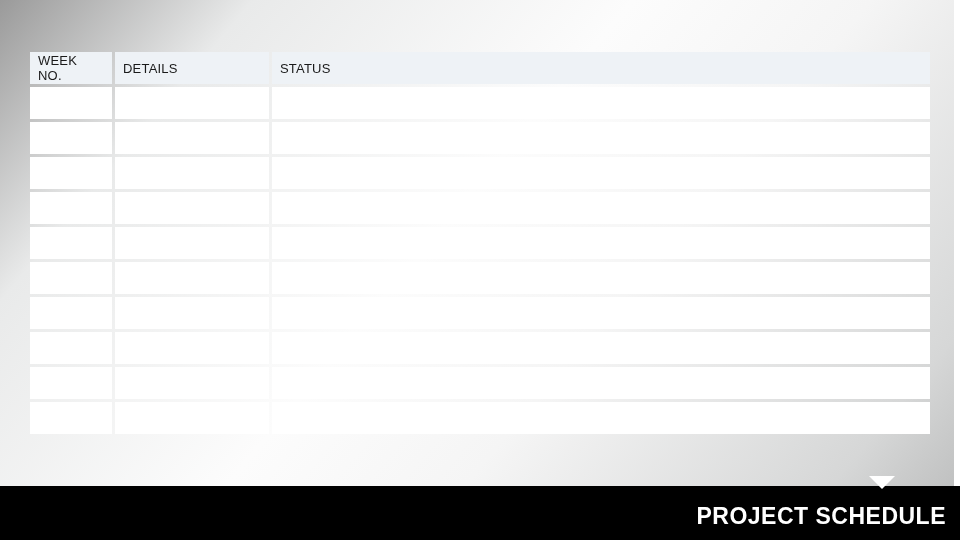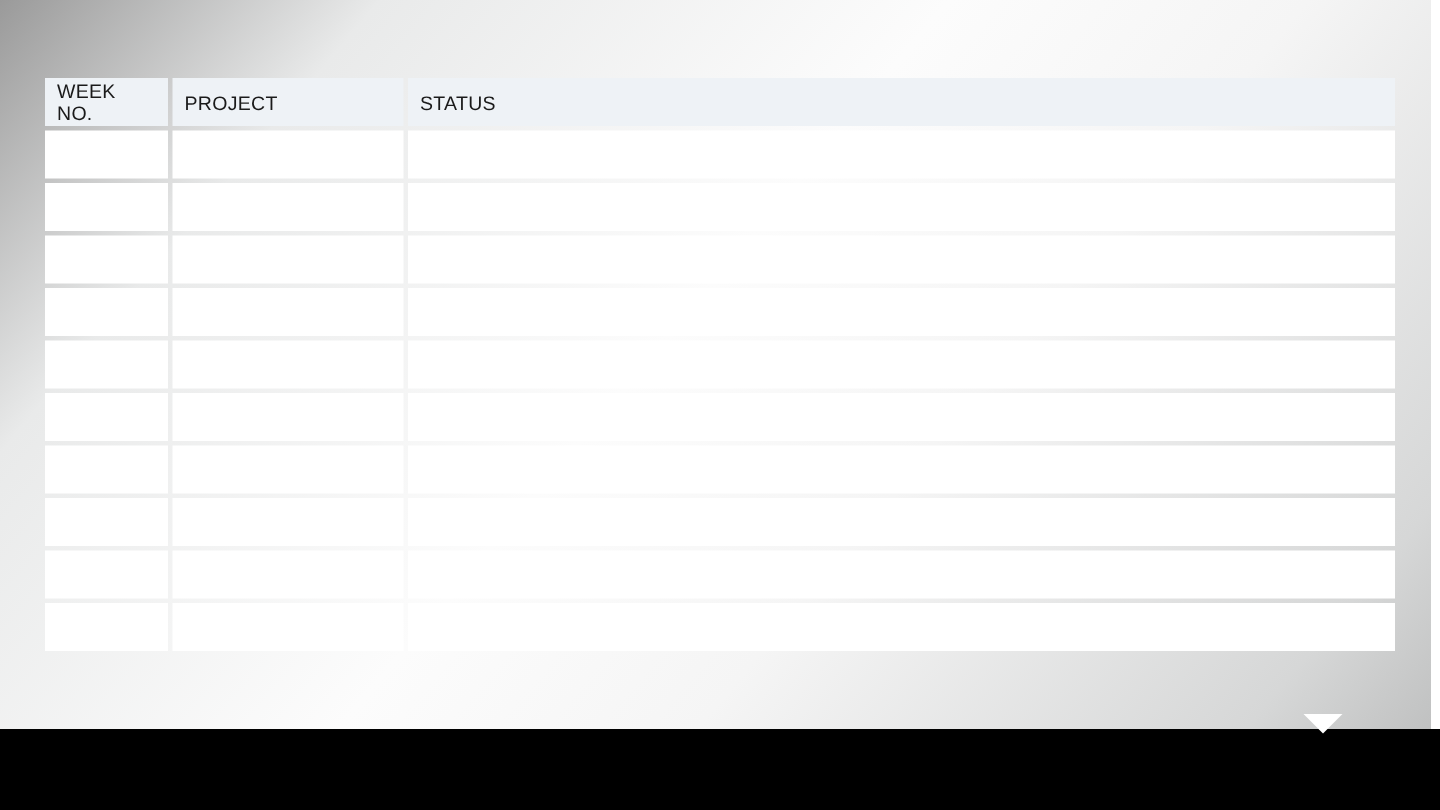--- a/index.html
+++ b/index.html
@@ -71,21 +71,21 @@
   <div class="table-wrap">
     <table>
       <colgroup>
         <col class="c-week">
           <col class="c-status">
           <col class="c-details">
       </colgroup>
       <thead>
         <tr>
           <th>WEEK NO.</th>
-          <th>PROJECT</th>
+          <th>DETAILS</th>
           <th>STATUS</th>
         </tr>
       </thead>
       <tbody>
         <tr>
           <td></td>
           <td></td>
           <td></td>
         </tr>
         <tr>
@@ -132,15 +132,16 @@
           <td></td>
           <td></td>
           <td></td>
         </tr>
       </tbody>
     </table>
   </div>
 
   <div class="footer">
     <div class="chevron"></div>
+    <div class="footer-title">PROJECT SCHEDULE</div>
   </div>
 
 </div>
 
 </body></html>

